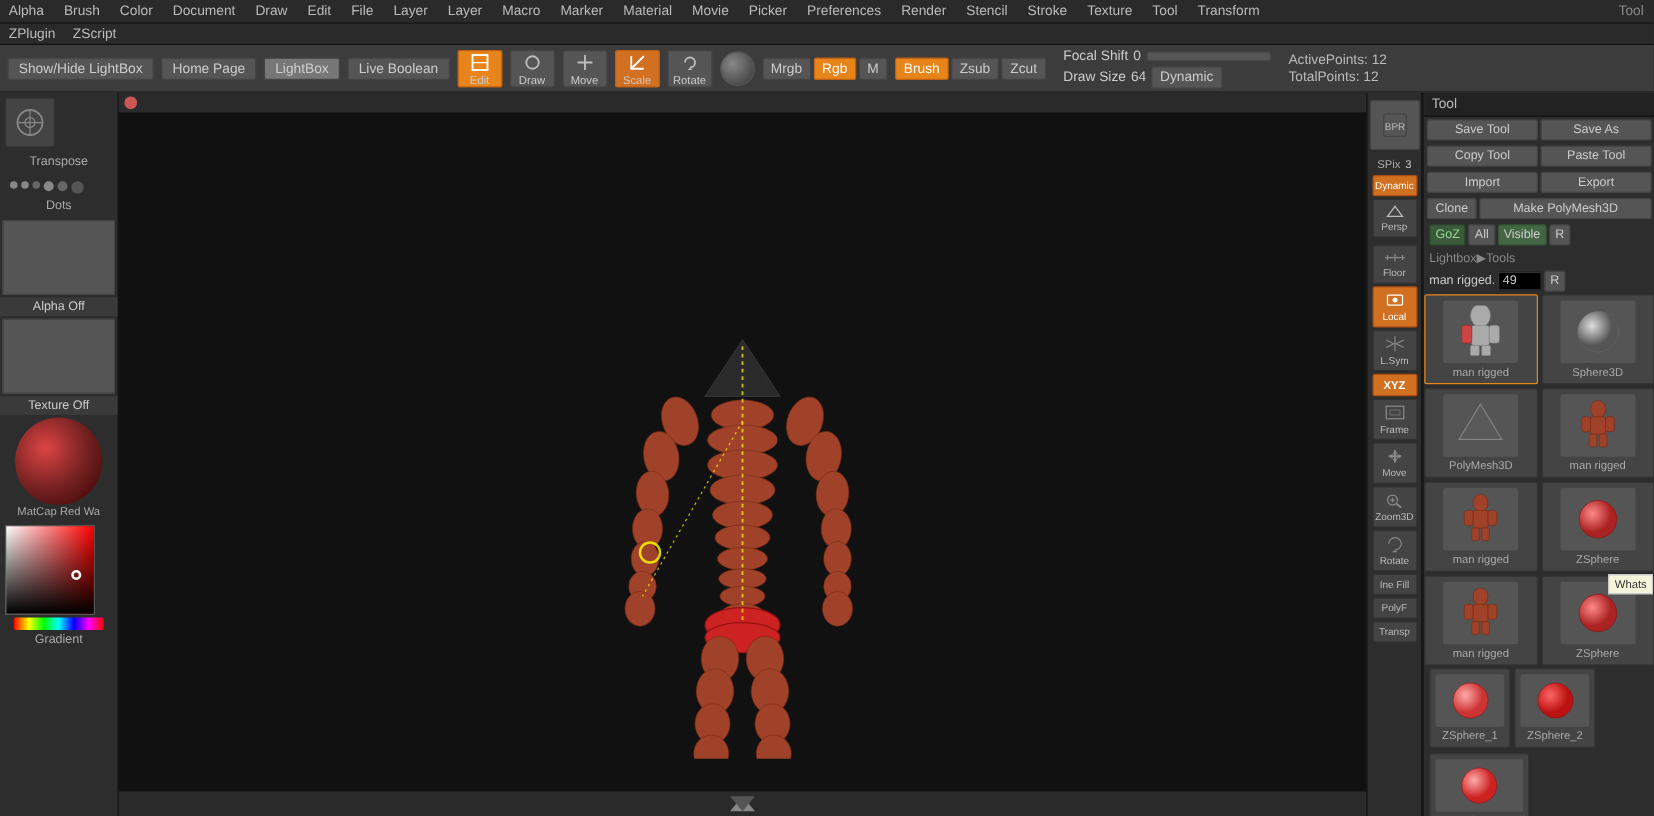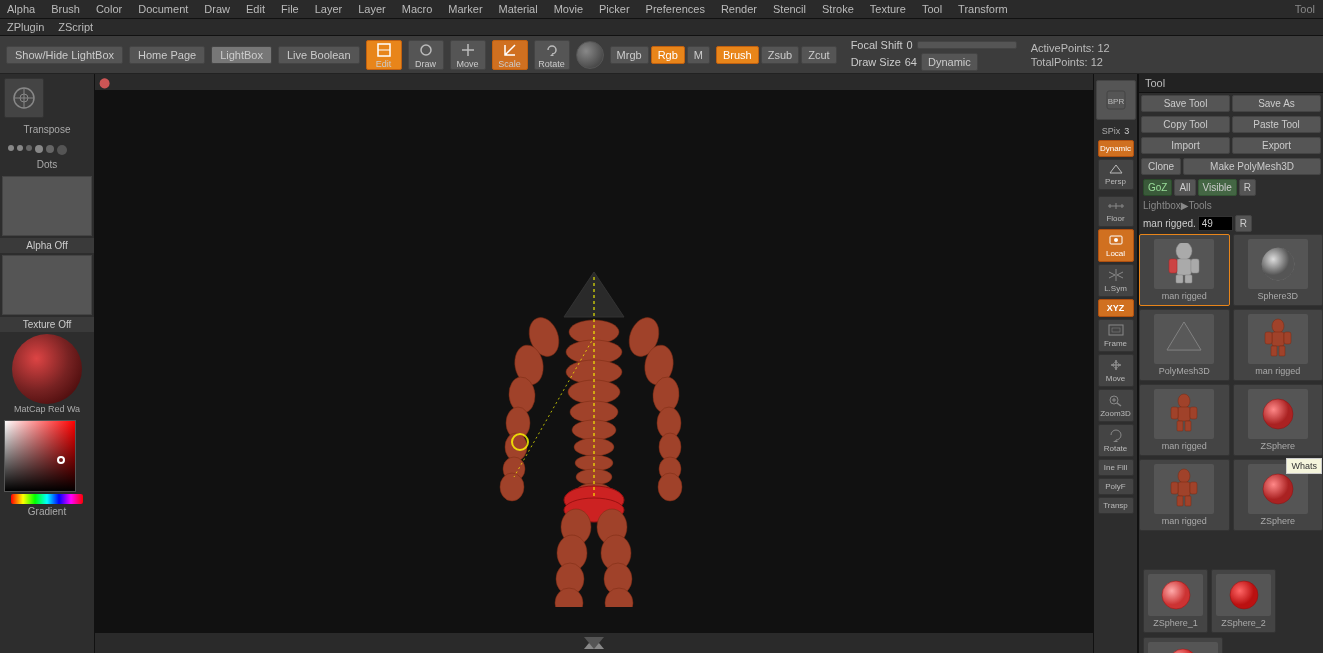--- a/index.html
+++ b/index.html
@@ -1024,21 +1024,21 @@
             </defs>
             <circle cx="25" cy="21" r="15" fill="url(#zsg2)" stroke="#881111" stroke-width="0.5"></circle>
           </svg>
         </div>
         <span class="tool-thumb-label">ZSphere</span>
         <div class="whats-tooltip">Whats</div>
       </div>
 
     </div>
 
-    <div style="display:flex;gap:3px;padding:2px 4px;margin-top:36px;">
+    <div style="display:flex;gap:3px;padding:2px 4px;">
       <div class="tool-thumb">
         <div class="tool-thumb-img" style="background:#555;width:55px;height:42px;">
           <svg width="50" height="40" viewBox="0 0 50 40">
             <defs>
               <radialGradient id="zs1g" cx="35%" cy="35%">
                 <stop offset="0%" stop-color="#ffaaaa"></stop>
                 <stop offset="100%" stop-color="#cc3333"></stop>
               </radialGradient>
             </defs>
             <circle cx="25" cy="20" r="14" fill="url(#zs1g)" stroke="#991111" stroke-width="0.5"></circle>

